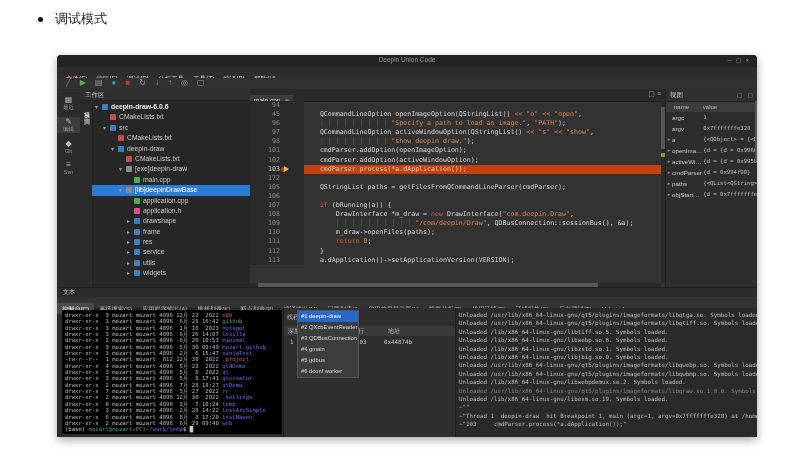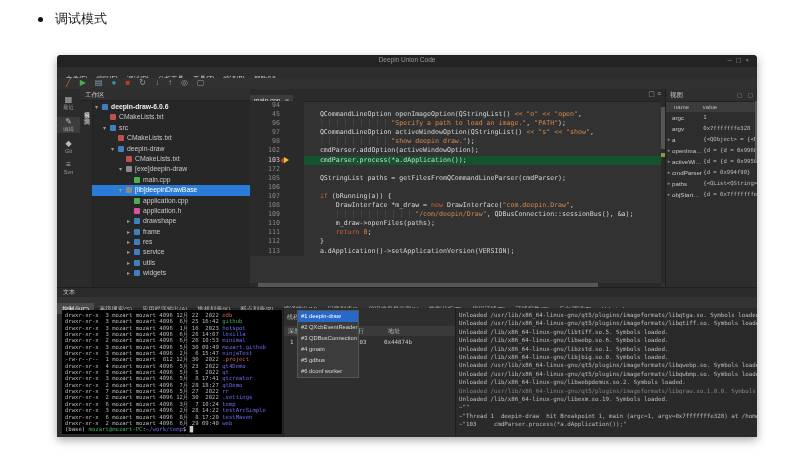--- a/index.html
+++ b/index.html
@@ -54,21 +54,21 @@
   #editor{position:absolute;left:193px;top:0;width:415px;height:198px;background:#323232;}
   #ed-tabbar{position:absolute;left:0;top:0;width:415px;height:12px;background:#2a2a2a;border-bottom:1px solid #222;}
   #ed-tab{display:inline-block;height:12px;background:#3c3c3c;padding:0 4px;font-size:6.5px;color:#ddd;line-height:12px;}
   #ed-tab-close{color:#aaa;margin-left:4px;font-size:6px;}
   #ed-tabbar-icons{position:absolute;right:4px;top:1px;color:#9a9a9a;font-size:7px;}
   #code{position:absolute;left:0;top:12px;right:4px;bottom:4px;overflow:hidden;}
   .cl{position:relative;display:flex;height:9.1px;line-height:9.1px;font-size:6.6px;}
   .cl .gut{width:30px;text-align:right;padding-right:24px;color:#8a8a8a;background:#2a2a2a;flex:none;
            font-family:"DejaVu Sans Mono",monospace;}
   .cl .cd{flex:1;white-space:pre;font-family:"DejaVu Sans Mono",monospace;color:#d4d4d4;overflow:hidden;}
-  .cl.cur .cd{background:#14532d;}
+  .cl.cur .cd{background:#c2410c;}
   .cl.cur .gut{color:#d8d8d8;}
   .bpdot{position:absolute;left:31px;top:2px;width:5px;height:5px;border-radius:50%;background:#c0392b;z-index:2;}
   .bparrow{position:absolute;left:34px;top:1.5px;width:0;height:0;border-left:5px solid #e8c532;
            border-top:3px solid transparent;border-bottom:3px solid transparent;z-index:3;}
   .sg-p{color:#d4d4d4;margin-top:20px;}
   .sg-s{color:#d6884e;}
   .sg-k{color:#cf5f3c;}
   .sg-o{color:#cf8a3c;}
   .sg-n{color:#cf8a3c;}
   .sg-d{color:#565656;}
@@ -209,20 +209,24 @@
               <span class="gut">96</span>
               <span class="cd"><span class="sg-d">    │ │ │ │ │ │ │ │ │ </span><span class="sg-s">"Specify a path to load an image."</span><span class="sg-p">, </span><span class="sg-s">"PATH"</span><span class="sg-p">);</span></span>
             </div>
             <div class="cl">
               <span class="gut">97</span>
               <span class="cd"><span class="sg-p">    QCommandLineOption activeWindowOption(QStringList() </span><span class="sg-o">&lt;&lt;</span><span class="sg-p"> </span><span class="sg-s">"s"</span><span class="sg-p"> </span><span class="sg-o">&lt;&lt;</span><span class="sg-p"> </span><span class="sg-s">"show"</span><span class="sg-p">,</span></span>
             </div>
             <div class="cl">
               <span class="gut">98</span>
               <span class="cd"><span class="sg-d">    │ │ │ │ │ │ │ │ │ </span><span class="sg-s">"show deepin draw."</span><span class="sg-p">);</span></span>
+            </div>
+            <div class="cl">
+              <span class="gut">101</span>
+              <span class="cd"><span class="sg-p">    cmdParser.addOption(openImageOption);</span></span>
             </div>
             <div class="cl">
               <span class="gut">102</span>
               <span class="cd"><span class="sg-p">    cmdParser.addOption(activeWindowOption);</span></span>
             </div>
             <div class="cl cur">
               <span class="gut">103</span>
               <span class="bpdot"></span>
               <span class="bparrow"></span>
               <span class="cd"><span class="sg-p">    cmdParser.process(*a.dApplication());</span></span>

